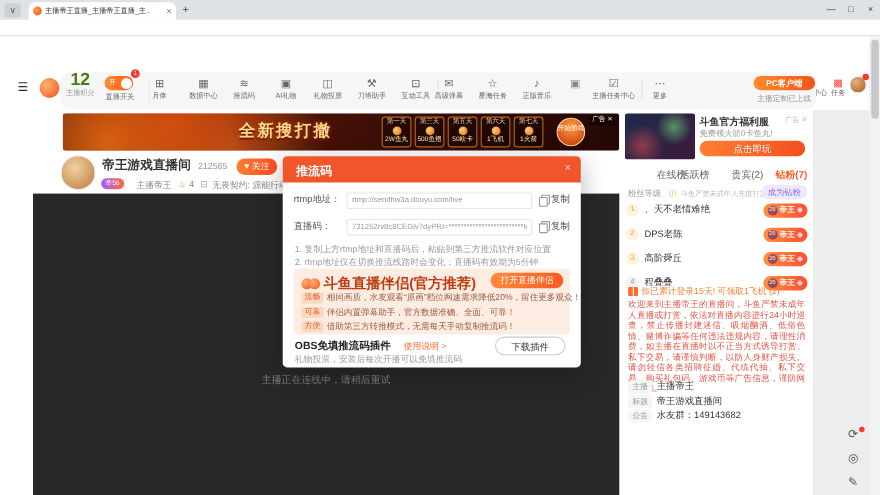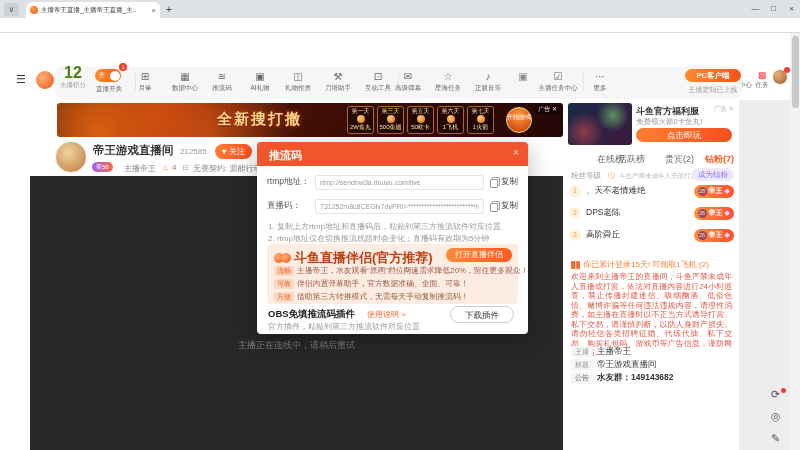--- a/index.html
+++ b/index.html
@@ -383,35 +383,44 @@
     </div>
     <div class="fanrow" style="top:126px;">
       <span class="rank">3</span>
       <span class="fname ellip">高阶舜丘</span>
       <span class="fbadge">
           <span class="lv">26</span>
           <span class="nm">帝王</span>
           <span class="dm">◆</span>
         </span>
     </div>
+    <div class="fanrow" style="top:148px;">
+      <span class="rank gray">4</span>
+      <span class="fname ellip">程叠叠</span>
+      <span class="fbadge">
+          <span class="lv">26</span>
+          <span class="nm">帝王</span>
+          <span class="dm">◆</span>
+        </span>
+    </div>
 
     <div id="loginnotice">
       <span class="gift"></span>
       <span class="t">你已累计登录15天! 可领取1飞机 (2)</span>
     </div>
     <div id="announce">欢迎来到主播帝王的直播间，斗鱼严禁未成年人直播或打赏，依法对直播内容进行24小时巡查，禁止传播封建迷信、吸烟酗酒、低俗色情、赌博诈骗等任何违法违规内容，请理性消费，如主播在直播时以不正当方式诱导打赏、私下交易，请谨慎判断，以防人身财产损失。请勿轻信各类招聘征婚、代练代抽、私下交易、购买礼包码、游戏币等广告信息，谨防网络诈骗。</div>
     <div class="inforow" style="top:246px;">
       <span class="infolabel">主播</span>
         <span class="infoval">主播帝王</span>
     </div>
     <div class="inforow" style="top:259px;">
       <span class="infolabel">标题</span>
         <span class="infoval">帝王游戏直播间</span>
     </div>
-    <div class="inforow" style="top:272px;font-weight:bold;">
+    <div class="inforow" style="top:272px;">
       <span class="infolabel">公告</span>
         <span class="infoval">水友群：149143682</span>
     </div>
   </div>
 
   <div id="graystrip" class="a">
     <span class="floatico" style="top:288px;">⟳</span>
     <span id="floatdot"></span>
     <span class="floatico" style="top:310px;">◎</span>
     <span class="floatico" style="top:332px;">✎</span>
@@ -442,34 +451,34 @@
     <div class="minstr" style="top:91px;">2. rtmp地址仅在切换推流线路时会变化；直播码有效期为5分钟</div>
     <div id="cpanel">
       <div style="position:absolute;left:7px;top:5px;display:flex;align-items:center;">
         <span class="fishico"></span>
         <span class="fishico" style="margin-left:-3px;"></span>
         <span id="cptitle">斗鱼直播伴侣(官方推荐)</span>
       </div>
       <span id="openbtn">打开直播伴侣</span>
       <div class="cpoint" style="top:21px;">
         <span class="cbadge">流畅</span>
-          <span class="ctext">主播帝王，水友观看“原画”档位网速需求降低20%，留住更多观众！</span>
+          <span class="ctext">相同画质，水友观看“原画”档位网速需求降低20%，留住更多观众！</span>
       </div>
       <div class="cpoint" style="top:34px;">
         <span class="cbadge">可靠</span>
           <span class="ctext">伴侣内置弹幕助手，官方数据准确、全面、可靠！</span>
       </div>
       <div class="cpoint" style="top:47px;">
         <span class="cbadge">方便</span>
           <span class="ctext">借助第三方转推模式，无需每天手动复制推流码！</span>
       </div>
     </div>
     <span id="obstitle">OBS免填推流码插件</span>
     <span id="obslink">使用说明 &gt;</span>
-    <span id="obsdesc">官方插件，粘贴到第三方推流软件对应位置</span>
+    <span id="obsdesc">礼物投票，安装后每次开播可以免填推流码</span>
     <span id="obsbtn">下载插件</span>
   </div>
 
   <div id="scrollbar" class="a">
     <div id="scrollthumb"></div>
   </div>
 
 </div>
 
 </body></html>

